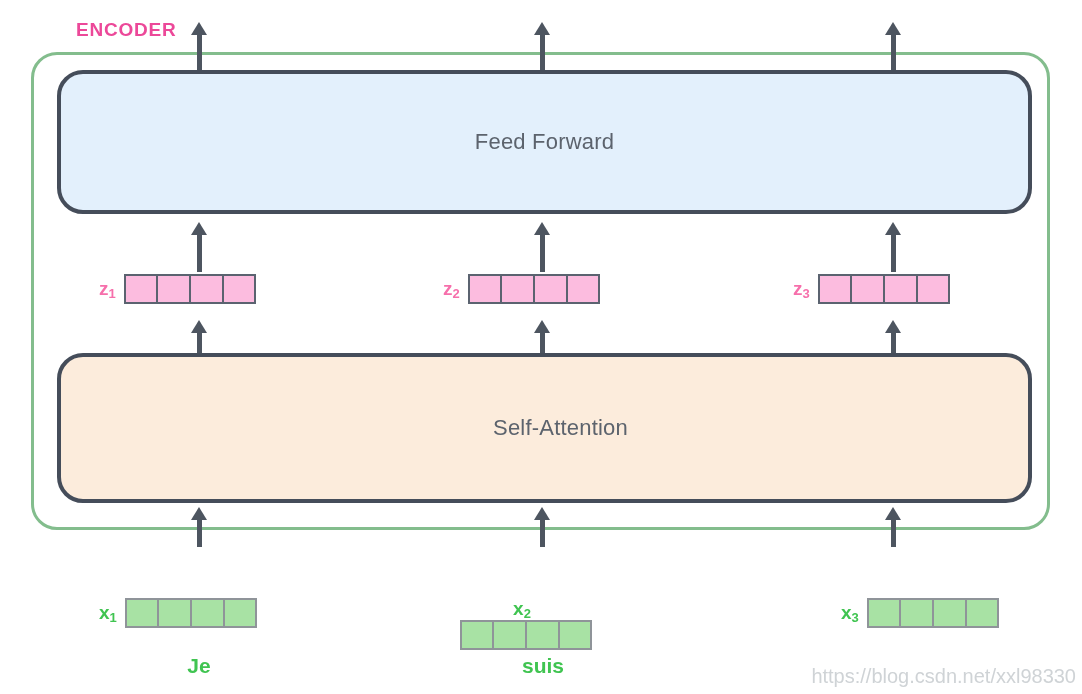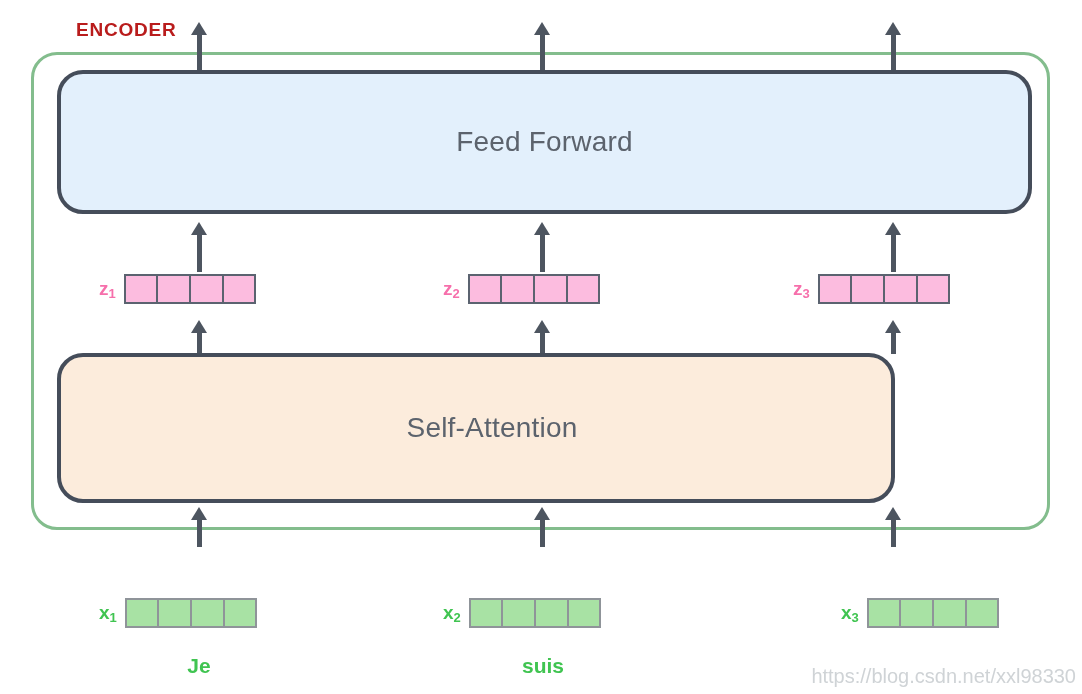--- a/index.html
+++ b/index.html
@@ -30,50 +30,50 @@
     box-sizing: border-box;
     background: transparent;
   }
   .encoder-label {
     position: absolute;
     left: 76px;
     top: 19px;
     font-size: 19px;
     font-weight: 600;
     letter-spacing: 0.8px;
-    color: #b91c1c;
+    color: #ec4899;
     white-space: nowrap;
   }
 
   
   .layer-box {
     position: absolute;
     box-sizing: border-box;
     border: 4px solid #454d5a;
     border-radius: 26px;
     display: flex;
     align-items: center;
     justify-content: center;
   }
   .layer-box .layer-text {
-    font-size: 28px;
+    font-size: 22px;
     color: #5c636d;
     letter-spacing: 0.2px;
   }
   #feed-forward-box {
     left: 57px;
     top: 70px;
     width: 975px;
     height: 144px;
     background: #e3f0fc;
   }
   #self-attention-box {
     left: 57px;
     top: 353px;
-    width: 838px;
+    width: 975px;
     height: 150px;
     background: #fcecdc;
     padding-left: 32px;
   }
 
   
   .arrow {
     position: absolute;
     width: 20px;
   }
@@ -272,21 +272,21 @@
     <span class="vector-label x-label">
       <span>x</span><sub>1</sub>
     </span>
     <span class="vector-cells x-cells">
       <span class="cell"></span>
       <span class="cell"></span>
       <span class="cell"></span>
       <span class="cell"></span>
     </span>
   </div>
-  <div class="vector-group" style="left:443px; top:598px;">
+  <div class="vector-group" style="left:460px; top:598px;flex-direction:column;">
     <span class="vector-label x-label">
       <span>x</span><sub>2</sub>
     </span>
     <span class="vector-cells x-cells">
       <span class="cell"></span>
       <span class="cell"></span>
       <span class="cell"></span>
       <span class="cell"></span>
     </span>
   </div>

